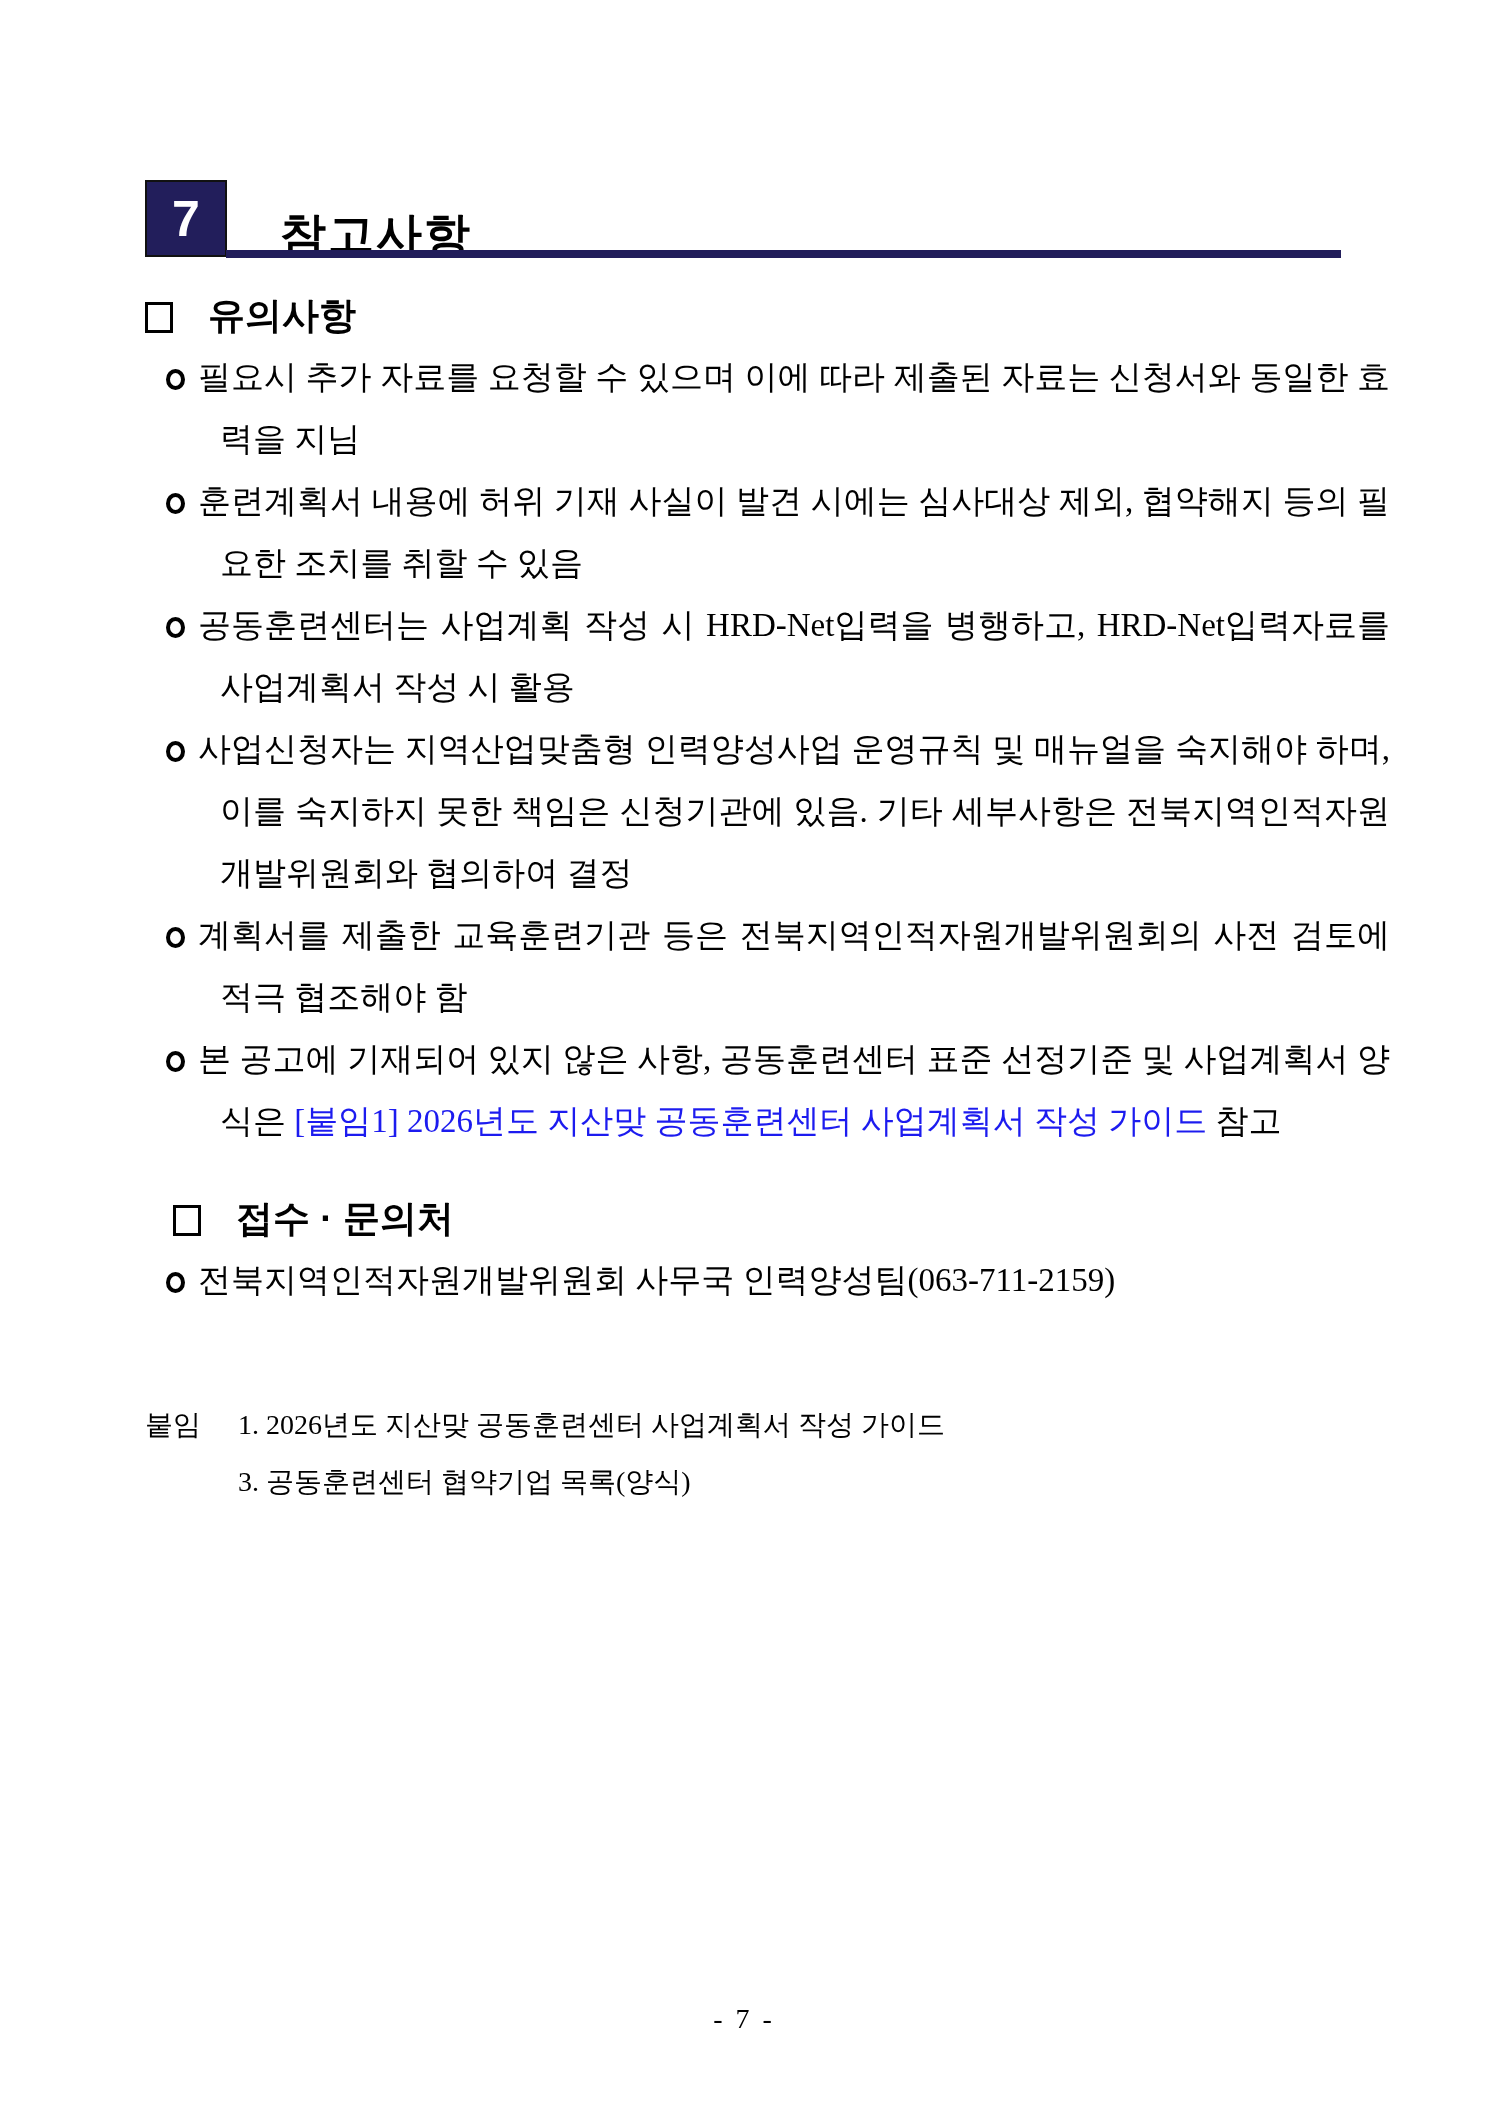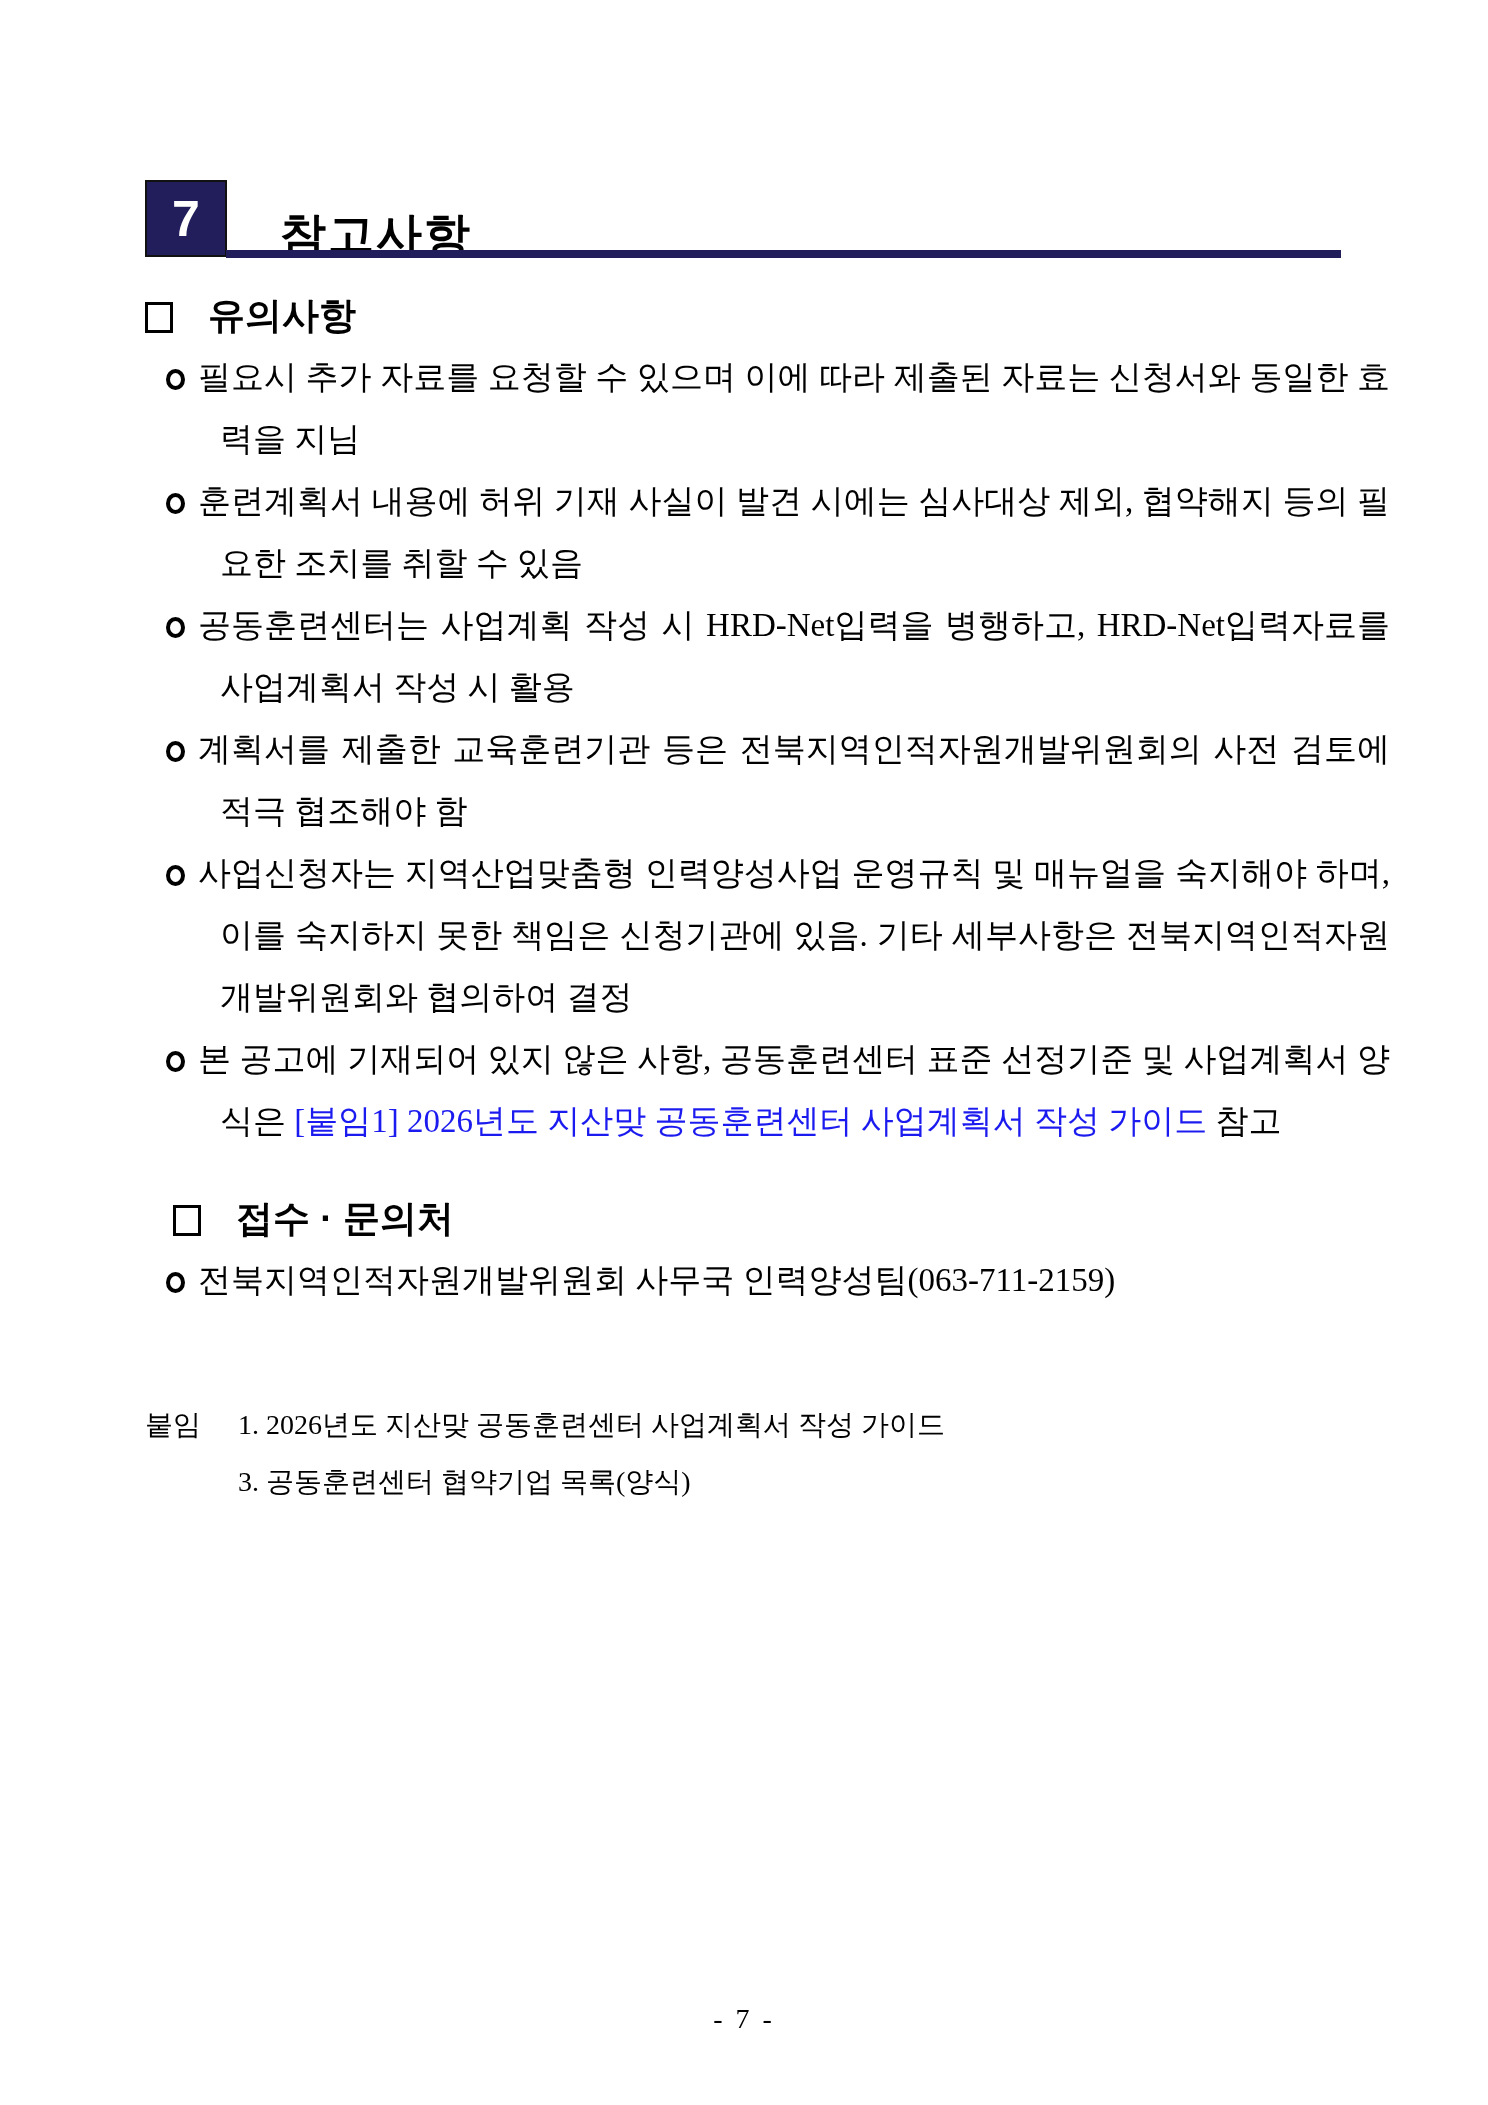--- a/index.html
+++ b/index.html
@@ -129,22 +129,22 @@
 
   <div class="sec-head first">
     <span class="sq"></span>
     <span>유의사항</span>
   </div>
 
   <div class="bullets">
     <p class="bullet"><span class="dot"></span><span>필요시 추가 자료를 요청할 수 있으며 이에 따라 제출된 자료는 신청서와 동일한 효력을 지님</span></p>
     <p class="bullet"><span class="dot"></span><span>훈련계획서 내용에 허위 기재 사실이 발견 시에는 심사대상 제외, 협약해지 등의 필요한 조치를 취할 수 있음</span></p>
     <p class="bullet"><span class="dot"></span><span>공동훈련센터는 사업계획 작성 시 HRD-Net입력을 병행하고, HRD-Net입력자료를 사업계획서 작성 시 활용</span></p>
+    <p class="bullet"><span class="dot"></span><span>사업신청자는 지역산업맞춤형 인력양성사업 운영규칙 및 매뉴얼을 숙지해야 하며, 이를 숙지하지 못한 책임은 신청기관에 있음. 기타 세부사항은 전북지역인적자원개발위원회와 협의하여 결정</span></p>
     <p class="bullet"><span class="dot"></span><span>계획서를 제출한 교육훈련기관 등은 전북지역인적자원개발위원회의 사전 검토에 적극 협조해야 함</span></p>
-    <p class="bullet"><span class="dot"></span><span>사업신청자는 지역산업맞춤형 인력양성사업 운영규칙 및 매뉴얼을 숙지해야 하며, 이를 숙지하지 못한 책임은 신청기관에 있음. 기타 세부사항은 전북지역인적자원개발위원회와 협의하여 결정</span></p>
     <p class="bullet"><span class="dot"></span><span>본 공고에 기재되어 있지 않은 사항, 공동훈련센터 표준 선정기준 및 사업계획서 양식은 </span><span class="link">[붙임1] 2026년도 지산맞 공동훈련센터 사업계획서 작성 가이드</span><span> 참고</span></p>
   </div>
 
   <div class="sec-head contact">
     <span class="sq"></span>
     <span>접수 · 문의처</span>
   </div>
 
   <p class="bullet single"><span class="dot"></span><span>전북지역인적자원개발위원회 사무국 인력양성팀(063-711-2159)</span></p>
 

